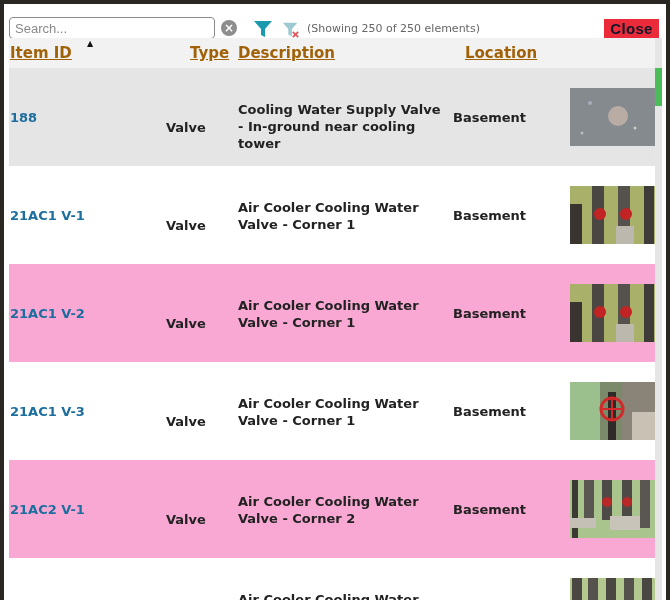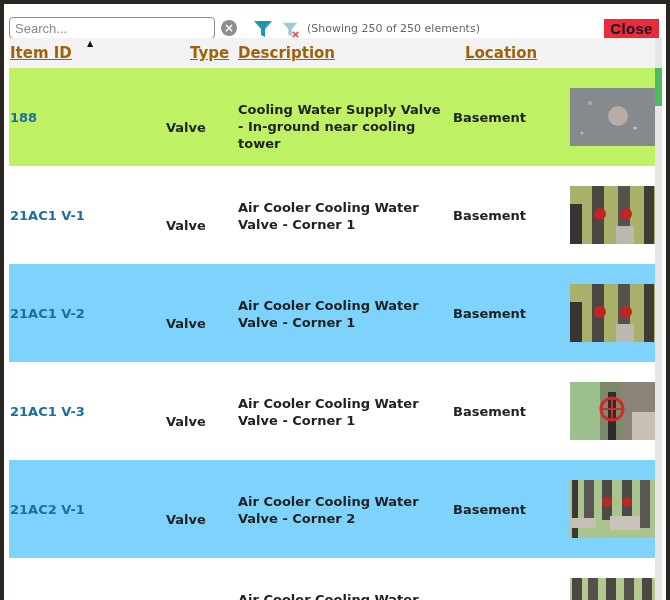--- a/index.html
+++ b/index.html
@@ -49,23 +49,23 @@
   .th {
     position:absolute; top:6px; font-size:15px; font-weight:bold; color:#a16207;text-decoration:underline;
   }
   .sort-icon {
     position:absolute; left:78px; top:1px; font-size:8px; color:#111;
   }
   .rows { position:absolute; left:0; top:30px; width:650px; }
   .row {
     position:relative; width:650px; height:98px; box-sizing:border-box;
   }
-  .row.odd { background:#7dd3fc; }
+  .row.odd { background:#f9a8d4; }
   .row.even { background:#ffffff; }
-  .row.selected { background:#bef264; }
+  .row.selected { background:#e5e5e5; }
   .cell { position:absolute; font-size:13px; font-weight:bold; color:#222; }
   .cell.id { left:1px; color:#1c6e9f; top:42px; }
   .cell.type { left:157px; top:52px; }
   .cell.desc { left:229px; width:212px; top:33px; line-height:17px; }
   .cell.loc { left:444px; top:42px; }
   .thumb {
     position:absolute; left:561px; top:20px; width:86px; height:58px; overflow:hidden;
   }
   .scrollbar {
     position:absolute; left:651px; top:34px; width:7px; height:566px; background:#e6e6e6;

